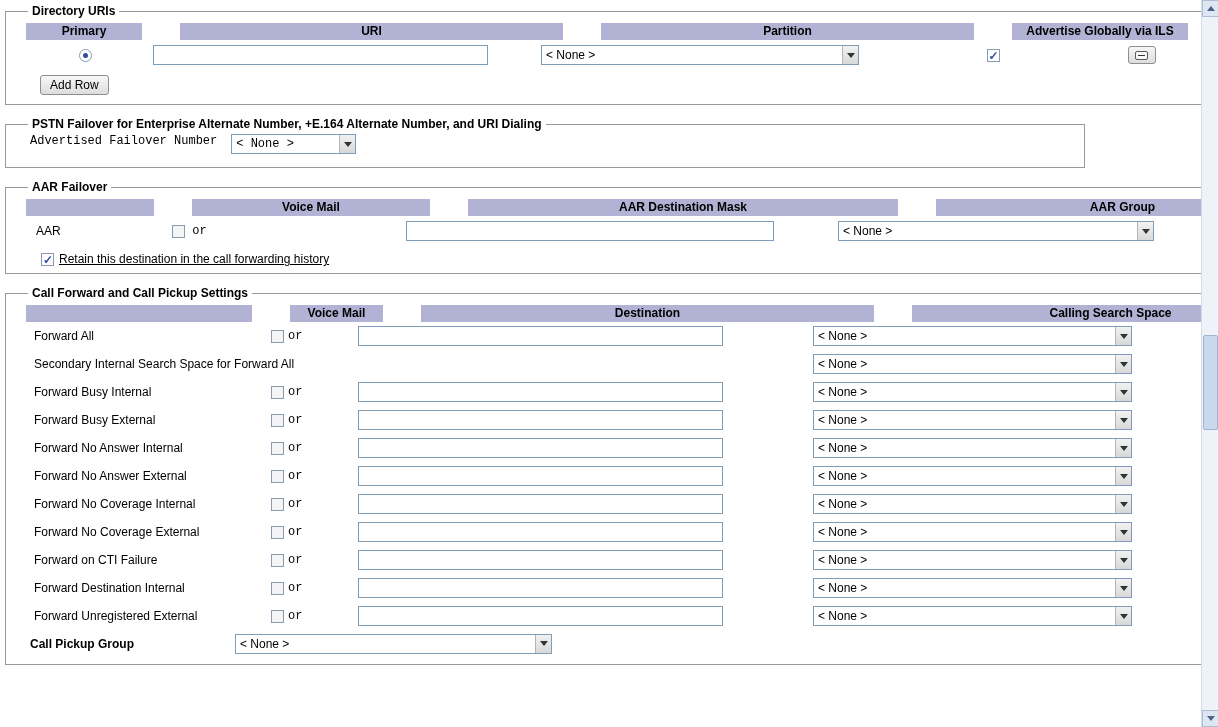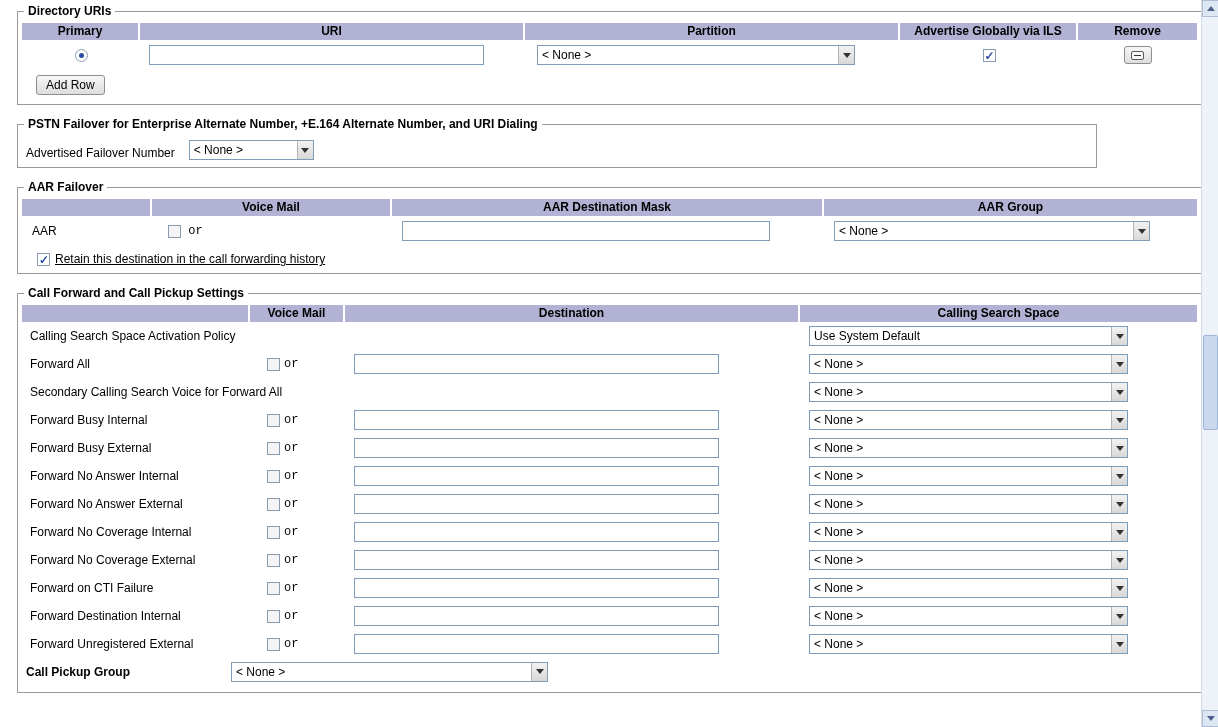--- a/index.html
+++ b/index.html
@@ -9,32 +9,31 @@
     font-size:12px;
     color:#000;
     background:#fff;
     position:relative;
     overflow:hidden;
   }
   .page { position:absolute; left:5px; top:4px; width:1188px; }
   fieldset {
     width:1080px;
     border:1px solid var(--fieldset-border,#9a9a9a);
-    padding:3px 5px 7px 4px;
+    padding:3px 5px 7px 20px;
     margin-bottom:12px;
-    margin-left:12px;
   }
   legend { font-weight:bold; padding:0 4px; margin-left:2px; }
 
   .grid { display:grid; width:1175px; }
   .du-grid  { grid-template-columns:118px 385px 375px 178px 119px; }
   .aar-grid { grid-template-columns:130px 240px 432px 373px; }
   .cf-grid  { grid-template-columns:228px 95px 455px 397px; }
 
-  .header-row { margin-top:2px; }
+  .header-row { margin-top:2px;gap:36px; }
   .hcell {
     background:var(--header-bg,#b2b2d4);
     font-weight:bold;
     text-align:center;
     height:17px;
     line-height:17px;
     border-right:2px solid #fff;
     overflow:hidden;
     white-space:nowrap;
   }
@@ -140,21 +139,21 @@
     border-radius:2px;
     background:#f8f8f8;
     position:relative;
   }
   .minus-icon::after {
     content:'';
     position:absolute; left:2px; right:2px; top:3px; height:1px;
     background:#333;
   }
 
-  .inline-row { display:flex; align-items:flex-end; height:26px; }
+  .inline-row { display:flex; align-items:flex-start; height:26px;font-family:Liberation Mono, monospace; }
   .pstn-label { margin-left:4px; margin-right:14px; }
   .aar-row { height:30px; }
   .aar-lbl { padding-left:10px; }
   .vm-pad-aar { padding-left:16px; }
   .vm-pad-cf { padding-left:17px; }
   .retain-row { margin:6px 0 0 15px; display:flex; align-items:center; }
   .retain-row span.txt-lbl { margin-left:5px;text-decoration:underline; }
 
   .cf-bottom { display:flex; align-items:center; height:27px; }
   .cf-bottom .b-lbl { padding-left:4px; }
@@ -282,39 +281,30 @@
     <legend>Call Forward and Call Pickup Settings</legend>
     <div class="grid cf-grid header-row">
       <div class="hcell"></div>
       <div class="hcell">Voice Mail</div>
       <div class="hcell">Destination</div>
       <div class="hcell">Calling Search Space</div>
     </div>
 
     <div>
         <div class="grid cf-grid body-row">
-          <div class="cell lbl"><span>Calling Search Space Activation Policy</span></div>
-          <div class="cell vm-pad-cf"></div>
-          <div class="cell"></div>
-          <div class="cell"><span class="select" style="width:319px;margin-left:9px">
-              <span class="sel-text">Use System Default</span>
-              <span class="sel-arrow"></span>
-            </span></div>
-        </div>
-        <div class="grid cf-grid body-row">
           <div class="cell lbl"><span>Forward All</span></div>
           <div class="cell vm-pad-cf"><span class="checkbox"></span><span class="or">or</span></div>
           <div class="cell"><input class="txt" style="width: 365px; margin-left: 9px;"></div>
           <div class="cell"><span class="select" style="width:319px;margin-left:9px">
               <span class="sel-text">&lt; None &gt;</span>
               <span class="sel-arrow"></span>
             </span></div>
         </div>
         <div class="grid cf-grid body-row">
-          <div class="cell lbl"><span>Secondary Calling Search Voice for Forward All</span></div>
+          <div class="cell lbl"><span>Secondary Internal Search Space for Forward All</span></div>
           <div class="cell vm-pad-cf"></div>
           <div class="cell"></div>
           <div class="cell"><span class="select" style="width:319px;margin-left:9px">
               <span class="sel-text">&lt; None &gt;</span>
               <span class="sel-arrow"></span>
             </span></div>
         </div>
         <div class="grid cf-grid body-row">
           <div class="cell lbl"><span>Forward Busy Internal</span></div>
           <div class="cell vm-pad-cf"><span class="checkbox"></span><span class="or">or</span></div>

